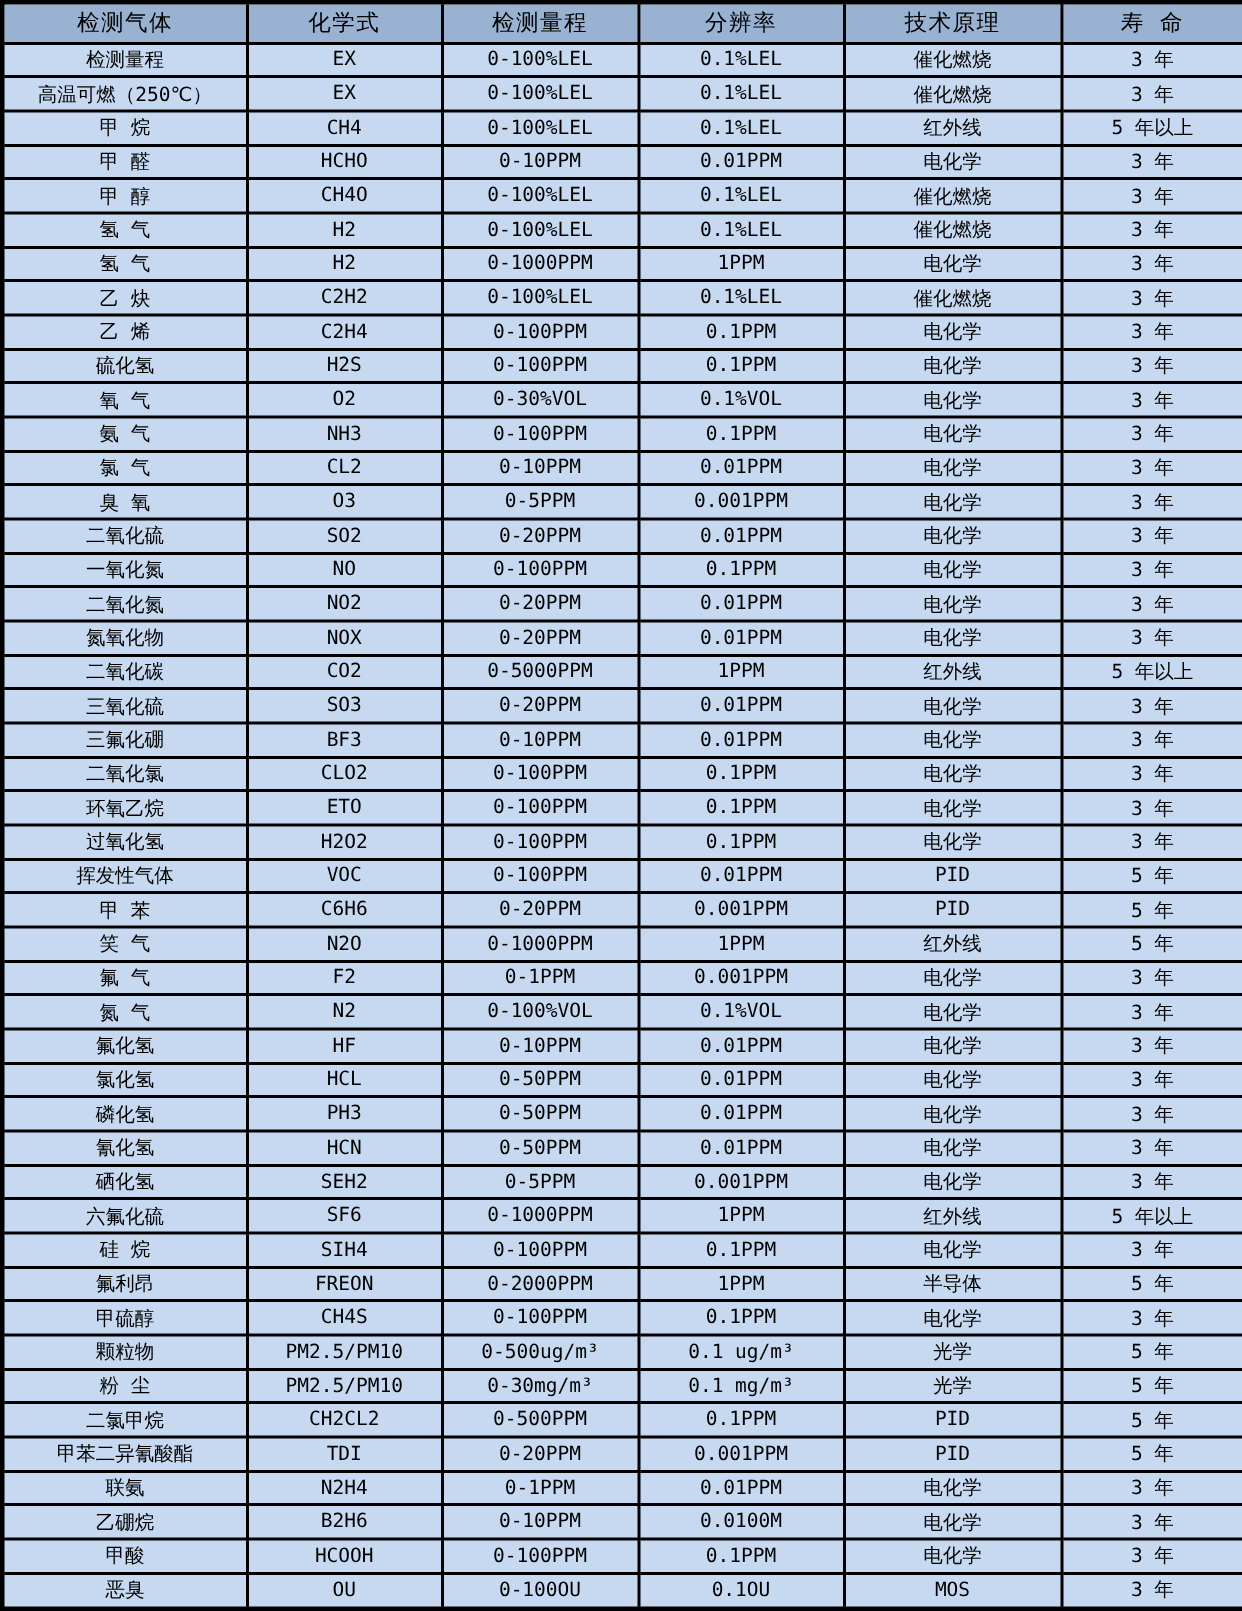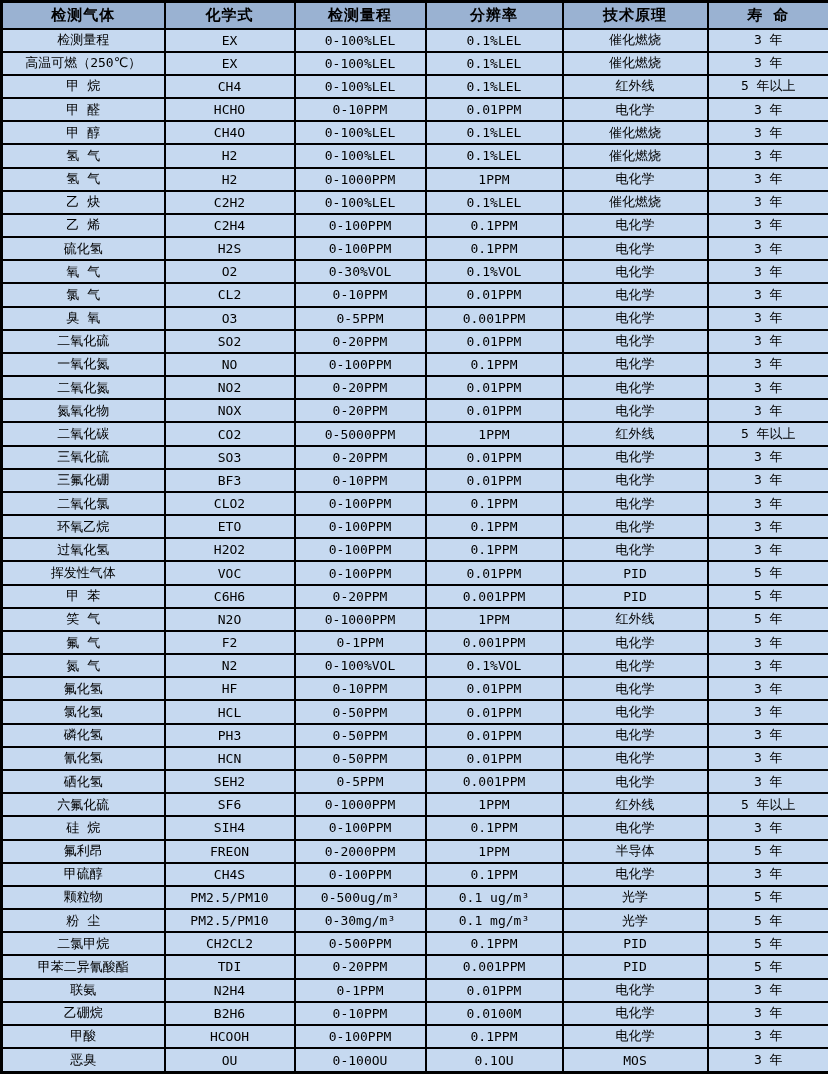--- a/index.html
+++ b/index.html
@@ -26,21 +26,21 @@
     white-space: nowrap;
     overflow: hidden;
     color: #000000;
   }
   .spec-table thead tr {
     height: 27px;
   }
   .spec-table th {
     background: #9ab2d2;
     font-size: 15px;
-    font-weight: bold;
+    font-weight: normal;
     letter-spacing: 1px;
   }
   .spec-table td {
     background: #c6d9f0;
     font-size: 13px;
     font-weight: normal;
   }
 </style>
 </head>
 <body>
@@ -148,20 +148,28 @@
       </tr>
       <tr>
         <td>氧 气</td>
         <td>O2</td>
         <td>0-30%VOL</td>
         <td>0.1%VOL</td>
         <td>电化学</td>
         <td>3 年</td>
       </tr>
       <tr>
+        <td>氨 气</td>
+        <td>NH3</td>
+        <td>0-100PPM</td>
+        <td>0.1PPM</td>
+        <td>电化学</td>
+        <td>3 年</td>
+      </tr>
+      <tr>
         <td>氯 气</td>
         <td>CL2</td>
         <td>0-10PPM</td>
         <td>0.01PPM</td>
         <td>电化学</td>
         <td>3 年</td>
       </tr>
       <tr>
         <td>臭 氧</td>
         <td>O3</td>

